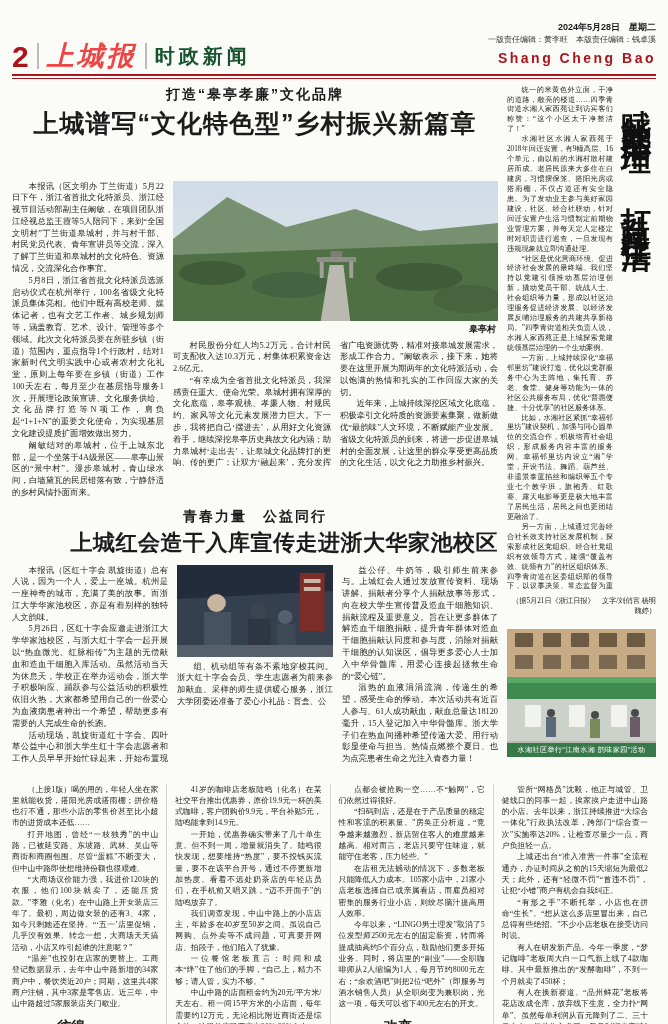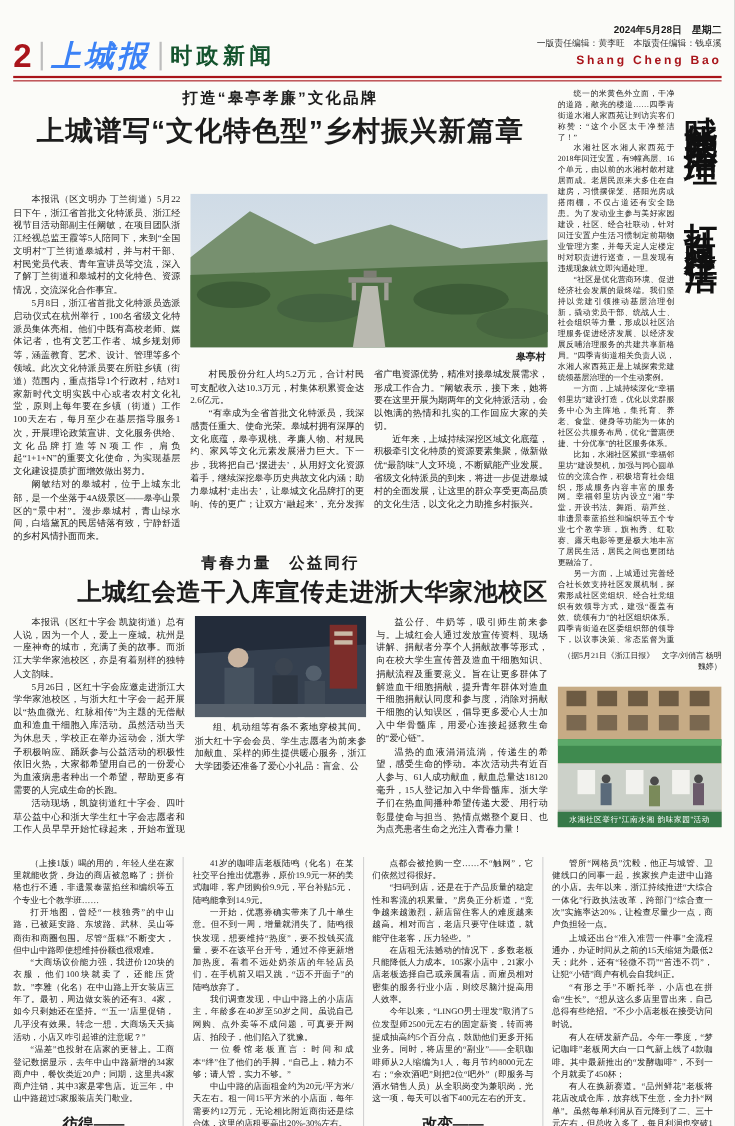--- a/index.html
+++ b/index.html
@@ -5,25 +5,25 @@
   * { margin:0; padding:0; box-sizing:border-box; }
   html,body { background:#9a9a9a; }
   .page { width:668px; height:1024px; margin:0 auto; background:#fbfbf8; overflow:hidden; position:relative;
           font-family:"Liberation Serif","DejaVu Serif",serif; color:#1c1c1c; }
 
   
   .hdr { display:flex; justify-content:space-between; align-items:flex-end; padding:20px 12px 2px 12px; }
   .hdr-left { display:flex; align-items:center; }
   .pgnum { font-family:"Liberation Sans",sans-serif; font-weight:bold; font-size:30px; line-height:.9; color:#a9151b; }
   .hdiv { width:2px; height:26px; background:#bdbdbd; margin:0 8px; }
-  .brand { font-family:"Liberation Serif",serif; font-style:italic; font-weight:bold; font-size:27px; color:#3b82f6; letter-spacing:3px; line-height:1; }
+  .brand { font-family:"Liberation Serif",serif; font-style:italic; font-weight:bold; font-size:27px; color:#ef4444; letter-spacing:3px; line-height:1; }
   .section-name { font-family:"Liberation Sans",sans-serif; font-weight:bold; font-size:20px; color:#14532d; letter-spacing:4px; line-height:1.1; }
   .hdr-right { text-align:right; font-family:"Liberation Sans",sans-serif; font-size:8px; color:#333; line-height:1.6; }
   .hdr-date { font-weight:bold; font-size:9px; color:#1a1a1a; }
-  .hdr-pinyin { color:#a9151b; font-weight:bold; letter-spacing:2.5px; font-size:11px; }
+  .hdr-pinyin { color:#a9151b; font-weight:bold; letter-spacing:2.5px; font-size:14px; }
   .rule { margin:2px 12px 7px; height:5px; border-top:2px solid #a9151b; border-bottom:1px solid #a9151b; }
 
   
   .content { display:flex; gap:9px; padding:0 12px; height:688px; overflow:hidden; }
   .main-left { width:486px; }
   .rail { width:149px; }
 
   
   .kicker { text-align:center; font-family:"Liberation Sans",sans-serif; font-weight:bold; font-size:14px; letter-spacing:2px; }
   .headline1 { text-align:center; font-family:"Liberation Sans",sans-serif; font-weight:900; font-size:25px; letter-spacing:1px; margin:3px 0 9px; }
@@ -216,21 +216,21 @@
             <rect x="0" y="112" width="149" height="16" fill="#b7bdb4"></rect>
           </svg>
         </div>
         <div class="photo3cap">水湘社区举行“江南水湘 韵味家园”活动</div>
       </div>
     </div>
   </div>
 
   <div class="feature">
     <div class="f-col">
-        <p>（上接1版）喝的用的，年轻人坐在家里就能收货，身边的商店被忽略了；拼价格也行不通，非遗景泰蓝掐丝和编织等五个专业七个教学班……</p>
+        <p>（上接1版）喝的用的，年轻人坐在家里就能收货，搭阳光房或搭雨棚；拼价格也行不通，那些小店的零售价甚至比小超市的进货成本还低……</p>
         <p>打开地图，曾经“一枝独秀”的中山路，已被延安路、东坡路、武林、吴山等商街和商圈包围。尽管“蛋糕”不断变大，但中山中路即使想维持份额也很艰难。</p>
         <p>“大商场议价能力强，我进价120块的衣服，他们100块就卖了，还能压货款。”李雅（化名）在中山路上开女装店三年了。最初，周边做女装的还有3、4家，如今只剩她还在坚持。“‘五一’店里促销，几乎没有效果。转念一想，大商场天天搞活动，小店又咋引起谁的注意呢？”</p>
         <p>“温差”也投射在店家的更替上。工商登记数据显示，去年中山中路新增的34家商户中，餐饮类近20户；同期，这里共4家商户注销，其中3家是零售店。近三年，中山中路超过5家服装店关门歇业。</p>
         <p class="sub">彷徨——</p>
         <p class="sub sub2">“触网”增收，还是“抠本”节流</p>
       </div>
     <div class="f-col">
         <p>41岁的咖啡店老板陆鸣（化名）在某社交平台推出优惠券，原价19.9元一杯的美式咖啡，客户团购价9.9元，平台补贴5元，陆鸣能拿到14.9元。</p>
         <p>一开始，优惠券确实带来了几十单生意。但不到一周，增量就消失了。陆鸣很快发现，想要维持“热度”，要不投钱买流量，要不在该平台开号，通过不停更新增加热度。看着不远处奶茶店的年轻店员们，在手机前又唱又跳，“迈不开面子”的陆鸣放弃了。</p>
         <p>我们调查发现，中山中路上的小店店主，年龄多在40岁至50岁之间。虽说自己网购、点外卖等不成问题，可真要开网店、拍段子，他们陷入了犹豫。</p>

